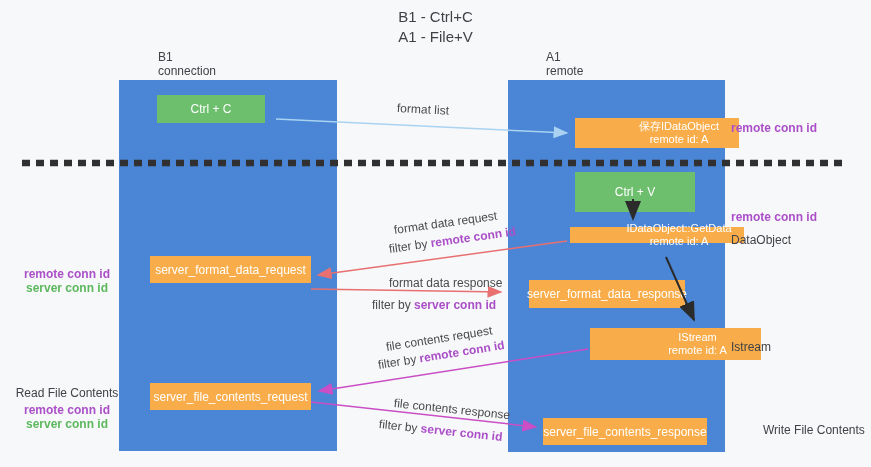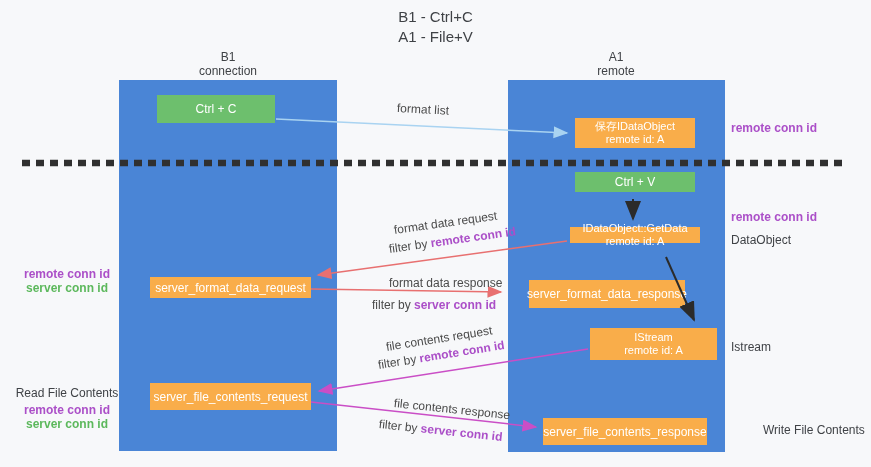--- a/index.html
+++ b/index.html
@@ -4,31 +4,31 @@
 <style>
   html,body{margin:0;padding:0;background:#f7f8fa;}
   .canvas{
     position:relative;width:871px;height:467px;overflow:hidden;
     background:#f7f8fa;
     font-family:"Liberation Sans","DejaVu Sans",sans-serif;
     color:#3f4246;
   }
   .abs{position:absolute;}
   .title{left:0;top:7px;width:100%;text-align:center;font-size:15px;line-height:20px;color:#3f4246;}
-  .col-label{top:50px;width:140px;text-align:center;font-size:12px;line-height:14px;color:#3f4246;}
+  .col-label{top:50px;width:140px;text-align:left;font-size:12px;line-height:14px;color:#3f4246;}
   .col-label.left{left:158px;}
   .col-label.right{left:546px;}
   .column{top:80px;background:#4a85d6;}
   .column.left{left:119px;width:218px;height:371px;}
   .column.right{left:508px;width:217px;height:372px;}
   .box{display:flex;align-items:center;justify-content:center;text-align:center;
        color:#fff;font-size:12px;line-height:14px;z-index:3;}
   .box.green{background:#6dbf6d;}
   .box.orange{background:#f9ad4a;}
-  .box.two-line{font-size:11px;line-height:13px;}
+  .box.two-line{font-size:11px;line-height:13px;padding-left:44px;}
   #svg-arrows{position:absolute;left:0;top:0;z-index:4;pointer-events:none;}
   .arrow-label{font-size:12px;color:#4a4a4a;white-space:nowrap;z-index:5;transform-origin:left center;}
   .purple{color:#ab4fc8;font-weight:bold;}
   .greentxt{color:#5cb85c;font-weight:bold;}
   .side-label{font-size:12px;white-space:nowrap;z-index:5;}
   .side-left{left:8px;width:118px;text-align:center;line-height:14px;}
   .rot-n8{transform:rotate(-8deg);}
   .rot-n9{transform:rotate(-9deg);}
   .rot-p3{transform:rotate(3deg);}
   .rot-p6{transform:rotate(6deg);}
@@ -48,39 +48,39 @@
     <div>connection</div>
   </div>
   <div class="abs col-label right">
     <div>A1</div>
     <div>remote</div>
   </div>
 
   <div class="abs column left"></div>
   <div class="abs column right"></div>
 
-  <div class="abs box green" style="left:157px;top:95px;width:118px;height:28px;">Ctrl + C</div>
+  <div class="abs box green" style="left:157px;top:95px;width:108px;height:28px;">Ctrl + C</div>
 
   <div class="abs box orange two-line" style="left:575px;top:118px;width:120px;height:30px;">
     <div>
       <div>保存IDataObject</div>
       <div>remote id: A</div>
     </div>
   </div>
 
-  <div class="abs box green" style="left:575px;top:172px;width:120px;height:20px;">Ctrl + V</div>
+  <div class="abs box green" style="left:575px;top:172px;width:120px;height:40px;">Ctrl + V</div>
 
   <div class="abs box orange two-line" style="left:570px;top:227px;width:130px;height:16px;">
     <div>
       <div>IDataObject::GetData</div>
       <div>remote id: A</div>
     </div>
   </div>
 
-  <div class="abs box orange" style="left:150px;top:277px;width:161px;height:21px;">server_format_data_request</div>
+  <div class="abs box orange" style="left:150px;top:256px;width:161px;height:27px;">server_format_data_request</div>
 
   <div class="abs box orange" style="left:529px;top:280px;width:156px;height:28px;">server_format_data_response</div>
 
   <div class="abs box orange two-line" style="left:590px;top:328px;width:127px;height:32px;">
     <div>
       <div>IStream</div>
       <div>remote id: A</div>
     </div>
   </div>
 

